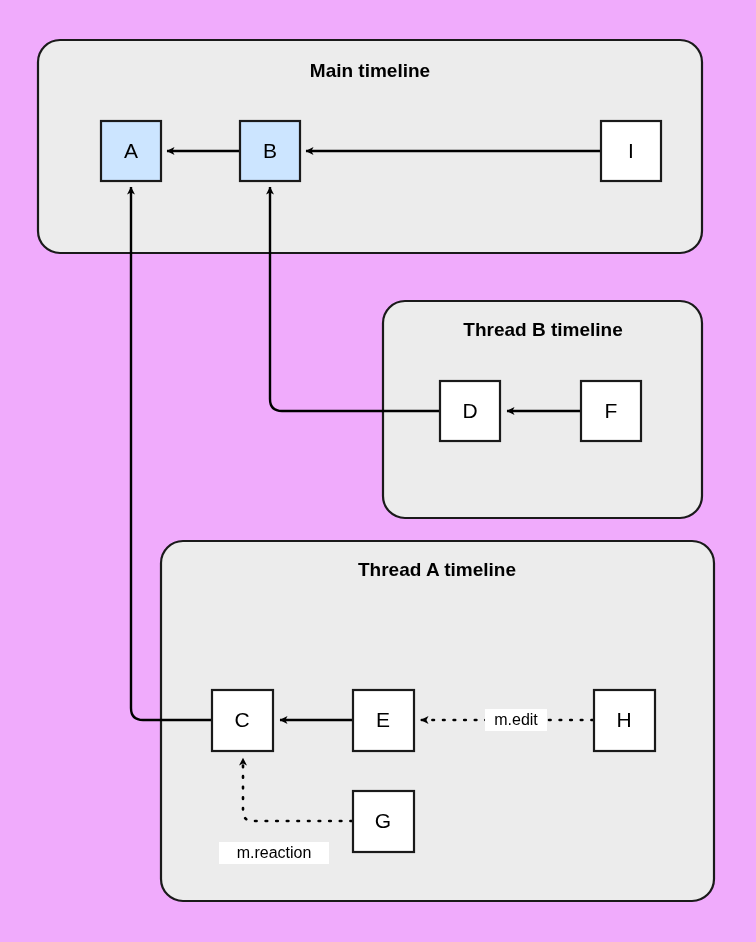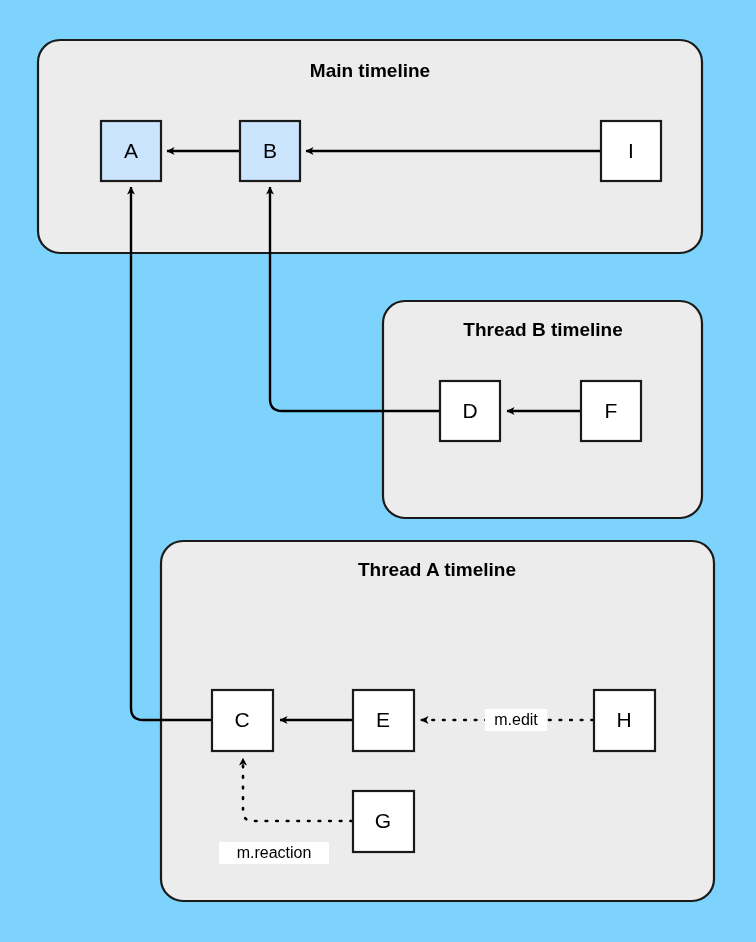--- a/index.html
+++ b/index.html
@@ -4,21 +4,21 @@
 <style>
   html, body {
     margin: 0;
     padding: 0;
     background: #ffffff;
   }
   #canvas {
     position: relative;
     width: 756px;
     height: 942px;
-    background: #7dd3fc;
+    background: #f0abfc;
     font-family: "Liberation Sans", sans-serif;
     overflow: hidden;
   }
   #diagram-svg {
     position: absolute;
     left: 0;
     top: 0;
     width: 756px;
     height: 942px;
   }

